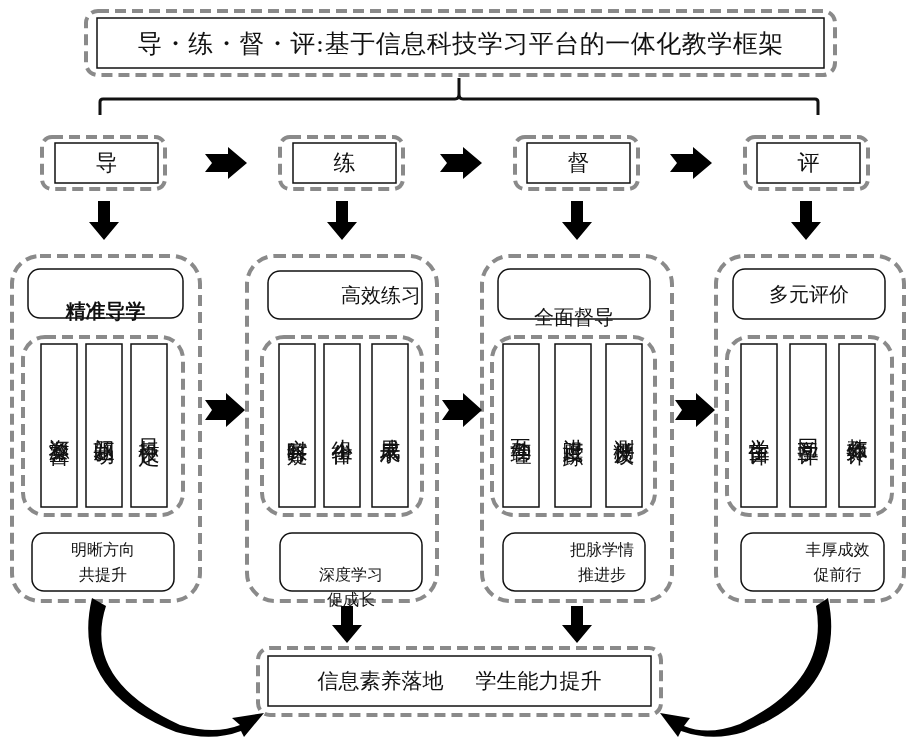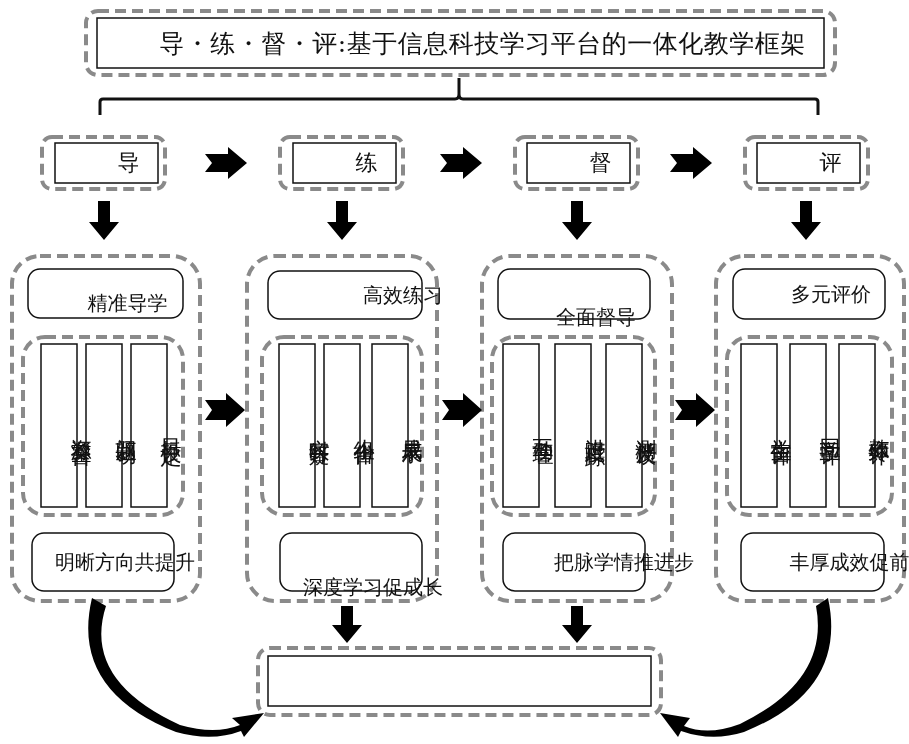--- a/index.html
+++ b/index.html
@@ -1,26 +1,26 @@
 <!DOCTYPE html>
 <html><head>
 <meta charset="utf-8">
 <style>
   html,body{margin:0;padding:0;background:#fff;}
   body{width:909px;height:744px;position:relative;overflow:hidden;
        font-family:"DejaVu Sans","Liberation Sans",sans-serif;color:#111;}
   svg.bg{position:absolute;left:0;top:0;width:909px;height:744px;}
   .txt{position:absolute;display:flex;align-items:center;justify-content:center;
-       text-align:left;color:#111;padding-left:22px;}
+       text-align:left;color:#111;}
   .title{font-size:25px;font-family:"DejaVu Serif","Liberation Serif",serif;letter-spacing:0.5px;}
   .stage{font-size:22px;font-family:"DejaVu Serif","Liberation Serif",serif;}
   .head{font-size:20px;}
   .vert{font-size:21px;writing-mode:vertical-rl;text-orientation:upright;letter-spacing:2px;
         font-family:"DejaVu Serif","Liberation Serif",serif;}
-  .foot{font-size:20px;line-height:25px;flex-direction:row;}
+  .foot{font-size:16px;line-height:25px;flex-direction:column;}
   .bottom{font-size:21px;font-family:"DejaVu Serif","Liberation Serif",serif;}
   .bottom span{margin:0 16px;}
 </style>
 </head>
 <body>
 
 <svg class="bg" viewBox="0 0 909 744">
   <defs>
     <style>
       .dash{fill:none;stroke:#8a8a8a;stroke-width:4;stroke-dasharray:11 6;}
@@ -116,21 +116,21 @@
   <path class="blk" d="M828 598 L816 606 Q830 680 740 724 Q708 736 684 726 L690 718 L660 713 L678 737 L681 731 Q712 742 744 732 Q848 690 828 598 Z"></path>
 </svg>
 
 <div class="txt title" style="left:97px;top:18px;width:727px;height:50px;">导・练・督・评:基于信息科技学习平台的一体化教学框架</div>
 
 <div class="txt stage" style="left:55px;top:143px;width:103px;height:40px;">导</div>
 <div class="txt stage" style="left:293px;top:143px;width:103px;height:40px;">练</div>
 <div class="txt stage" style="left:527px;top:143px;width:103px;height:40px;">督</div>
 <div class="txt stage" style="left:757px;top:143px;width:103px;height:40px;">评</div>
 
-<div class="txt head" style="left:28px;top:279px;width:155px;height:49px;">精准导学</div>
+<div class="txt head" style="left:28px;top:287px;width:155px;height:49px;font-weight:bold;">精准导学</div>
 <div class="txt head" style="left:268px;top:271px;width:154px;height:48px;margin-left:36px;">高效练习</div>
 <div class="txt head" style="left:498px;top:269px;width:152px;height:64px;margin-top:16px;">全面督导</div>
 <div class="txt head" style="left:733px;top:269px;width:152px;height:50px;">多元评价</div>
 
 <div class="txt vert" style="left:41px;top:344px;width:36px;height:163px;">资源整合</div>
 <div class="txt vert" style="left:86px;top:344px;width:36px;height:163px;">问题驱动</div>
 <div class="txt vert" style="left:131px;top:344px;width:36px;height:163px;">目标设定</div>
 
 <div class="txt vert" style="left:279px;top:344px;width:36px;height:163px;">实时答疑</div>
 <div class="txt vert" style="left:324px;top:344px;width:36px;height:163px;">小组合作</div>
@@ -155,13 +155,15 @@
 <div class="txt foot" style="left:531px;top:533px;width:142px;height:58px;">
   <span>把脉学情</span>
   <span>推进步</span>
 </div>
 <div class="txt foot" style="left:752px;top:533px;width:171px;height:58px;border-radius:21px;">
   <span>丰厚成效</span>
   <span>促前行</span>
 </div>
 
 <div class="txt bottom" style="left:268px;top:656px;width:383px;height:50px;">
+  <span>信息素养落地</span>
+  <span>学生能力提升</span>
 </div>
 
 </body></html>

